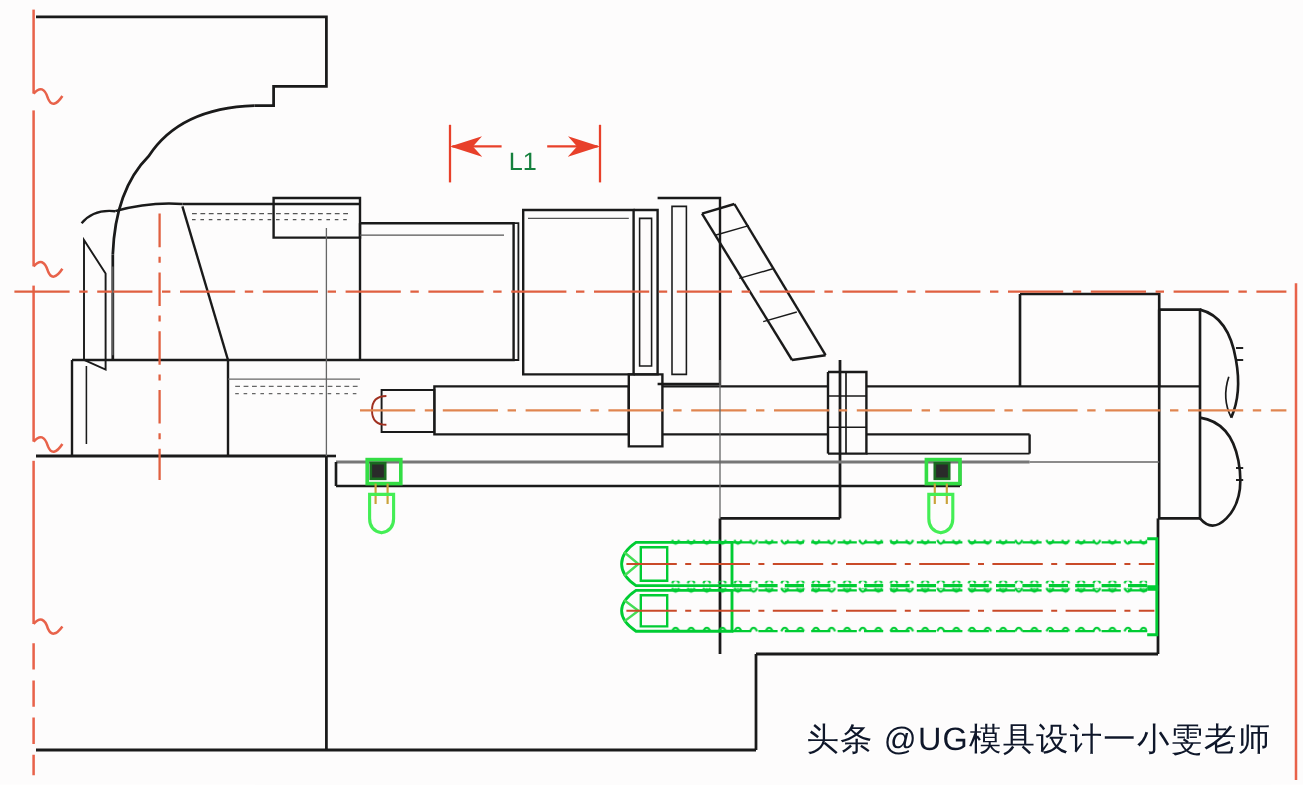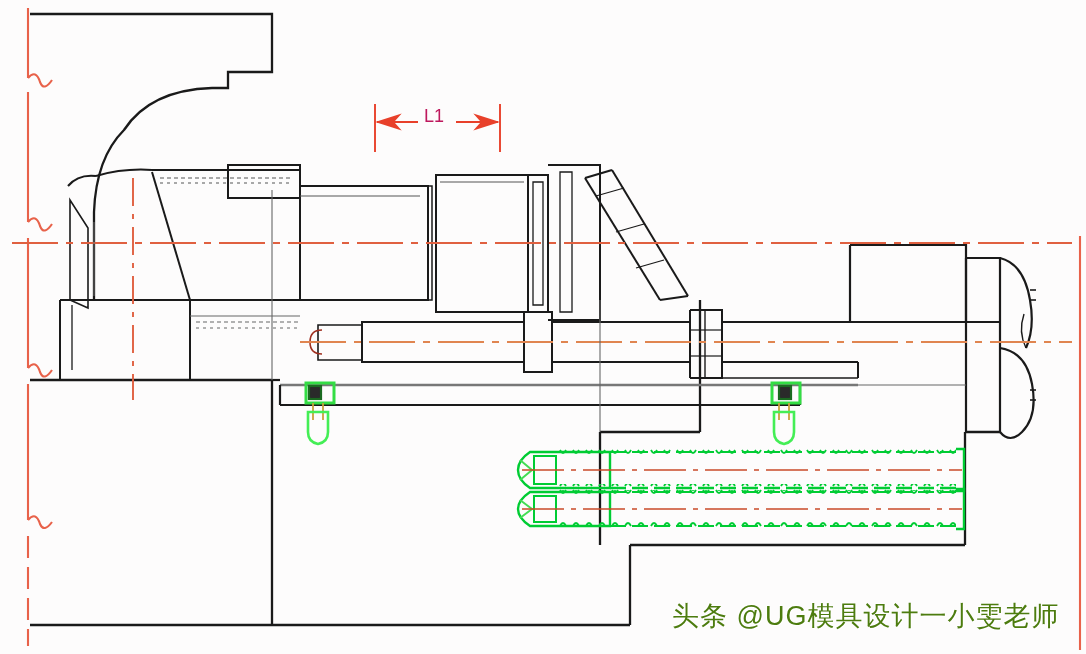--- a/index.html
+++ b/index.html
@@ -2,28 +2,28 @@
 <html><head>
 <meta charset="utf-8">
 <style>
   html,body{margin:0;padding:0;background:#ffffff;}
   body{font-family:"Liberation Sans",sans-serif;}
   #stage{position:relative;width:1086px;height:654px;background:#fdfcfc;overflow:hidden;}
   #cad{position:absolute;left:0;top:0;width:1086px;height:654px;}
   #watermark{
     position:absolute;left:672px;top:598px;
     font-family:"Liberation Sans",sans-serif;
-    font-size:27px;font-weight:400;color:#4d7c0f;
+    font-size:27px;font-weight:400;color:#0f172a;
     letter-spacing:1px;white-space:nowrap;
     text-shadow:1px 1px 0 #ffffff, -1px -1px 0 #ffffff;
   }
   #dimlabel{
-    position:absolute;left:424px;top:106px;
+    position:absolute;left:424px;top:124px;
     font-family:"Liberation Sans",sans-serif;
-    font-size:18px;color:#be185d;white-space:nowrap;
+    font-size:21px;color:#15803d;white-space:nowrap;
   }
 </style>
 </head>
 <body>
 
 <div id="stage">
 
   <svg id="cad" viewBox="0 0 1086 654">
     <defs>
       <marker id="arrR" markerWidth="14" markerHeight="9" refX="13" refY="4.5" orient="auto">

